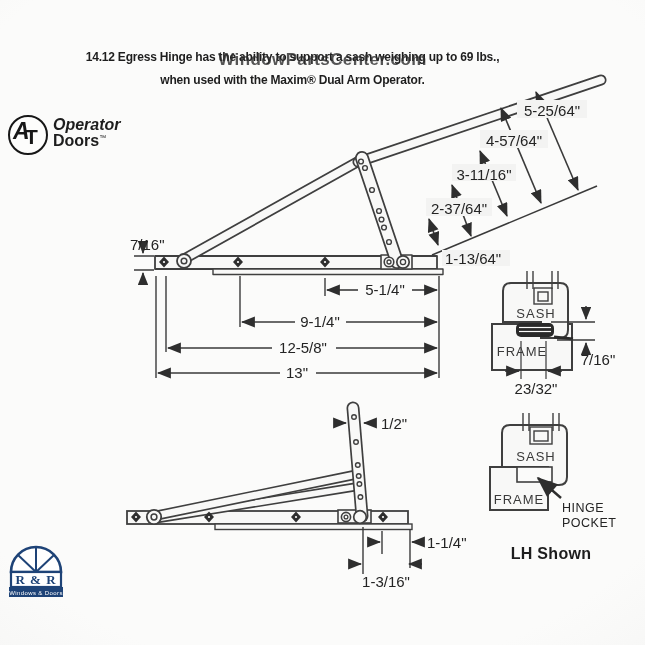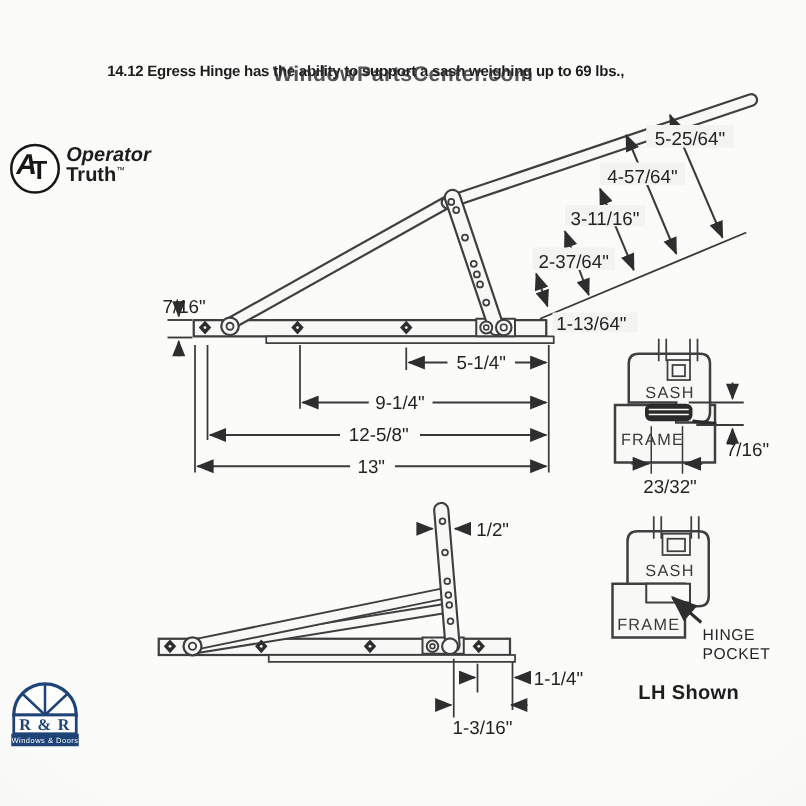--- a/index.html
+++ b/index.html
@@ -28,30 +28,31 @@
   .at-name2{position:absolute;left:45px;top:20px;font-size:16px;font-weight:800;color:#1d1d1d;}
   .at-tm{font-size:7px;vertical-align:super;font-weight:400;}
 </style>
 </head>
 <body>
 
 <div class="page">
 
   <div class="title-wrap">
     <div>14.12 Egress Hinge has the ability to support a sash weighing up to 69 lbs.,</div>
+    <div>when used with the Maxim® Dual Arm Operator.</div>
   </div>
   <div class="watermark">WindowPartsCenter.com</div>
 
   <div class="at-logo">
     <div class="at-circle">
       <span class="at-a">A</span>
       <span class="at-t">T</span>
     </div>
     <div class="at-name1">Operator</div>
-    <div class="at-name2"><span>Truth</span><span class="at-tm">™</span></div>
+    <div class="at-name2"><span>Doors</span><span class="at-tm">™</span></div>
   </div>
 
   <svg class="diagram-svg" width="645" height="645" viewBox="0 0 645 645">
     <defs>
       <marker id="ae" viewBox="0 0 10 8" refX="9.2" refY="4" markerWidth="9" markerHeight="7" orient="auto">
         <path d="M0,0 L10,4 L0,8 Z" fill="#2e2e2e"></path>
       </marker>
       <marker id="as" viewBox="0 0 10 8" refX="9.2" refY="4" markerWidth="9" markerHeight="7" orient="auto-start-reverse">
         <path d="M0,0 L10,4 L0,8 Z" fill="#2e2e2e"></path>
       </marker>

